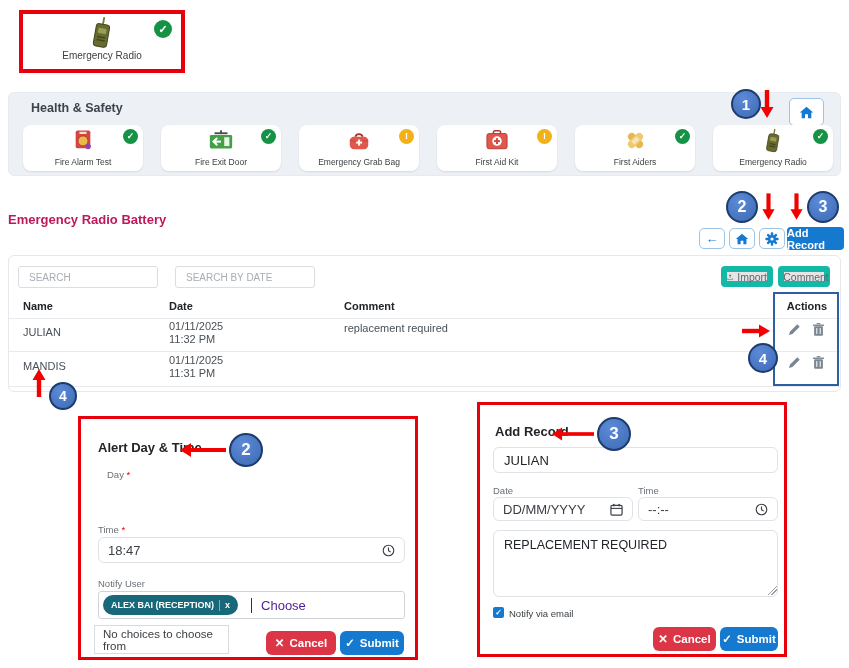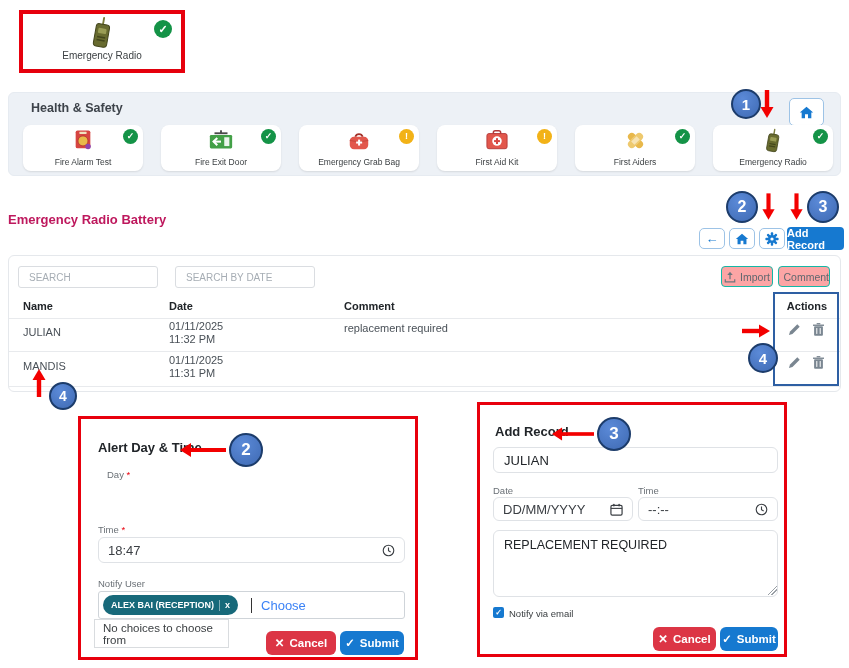--- a/index.html
+++ b/index.html
@@ -57,21 +57,21 @@
                cursor:pointer;}
   .add-record{left:787px;top:227px;width:57px;height:23px;font-size:11px;}
 
   
   .panel{left:8px;top:255px;width:833px;height:137px;background:#fff;border:1px solid #e5e8ec;
          border-radius:6px;box-sizing:border-box;}
   .search-input{position:absolute;height:22px;border:1px solid #dadde1;border-radius:3px;
                 font-size:10px;color:#444;padding:0 10px;box-sizing:border-box;outline:none;
                 font-family:"Liberation Sans",sans-serif;}
   .search-input::placeholder{color:#a6adb4;}
-  .io-btn{position:absolute;top:10px;width:52px;height:21px;background:#fca5a5;border:1px solid #14b8a6;
+  .io-btn{position:absolute;top:10px;width:52px;height:21px;background:#e5e5e5;border:6px solid #14b8a6;
           border-radius:4px;display:flex;align-items:center;justify-content:center;gap:4px;
           font-size:10.5px;color:#5f676e;cursor:pointer;box-sizing:border-box;}
   .th{position:absolute;font-size:11px;font-weight:bold;color:#212529;}
   .td{position:absolute;font-size:11px;color:#495057;}
   .divider{position:absolute;left:0;width:100%;border-top:1px solid #e8eaed;}
   .act-ic{position:absolute;cursor:pointer;}
   .blue-rect{left:773px;top:292px;width:66px;height:94px;border:2px solid #2e5fa3;z-index:20;
              box-sizing:border-box;}
 
   
@@ -87,21 +87,21 @@
   .fieldbox{position:absolute;border:1px solid #dfe2e6;border-radius:6px;background:#fff;
             display:flex;align-items:center;justify-content:space-between;padding:0 9px;
             font-size:13px;color:#3b3f44;box-sizing:border-box;cursor:text;}
   .selectbox{position:absolute;border:1px solid #cfd4d9;border-radius:3px;background:#fff;
              display:flex;align-items:center;padding:0 4px;box-sizing:border-box;cursor:text;}
   .chip{display:flex;align-items:center;height:20px;border-radius:10px;background:#17697a;
         color:#fff;font-size:9px;font-weight:bold;padding:0 8px;gap:5px;white-space:nowrap;}
   .chip-sep{width:1px;height:11px;background:rgba(255,255,255,.45);}
   .chip-x{cursor:pointer;font-size:9px;}
   .caret-bar{width:1px;height:15px;background:#333;margin-left:6px;}
-  .choose{font-size:13px;color:#3b82f6;margin-left:2px;}
+  .choose{font-size:13px;color:#4c1d95;margin-left:2px;}
   .dropdown{position:absolute;background:#fff;border:1px solid #d9dcdf;font-size:11.5px;color:#3c4043;
             display:flex;align-items:center;padding:0 8px;box-sizing:border-box;}
   .btn-danger{position:absolute;background:#dc3545;color:#fff;font-weight:bold;border-radius:6px;
               display:flex;align-items:center;justify-content:center;gap:5px;font-size:11.5px;cursor:pointer;}
   .btn-submit{position:absolute;background:#1679d0;color:#fff;font-weight:bold;border-radius:6px;
               display:flex;align-items:center;justify-content:center;gap:5px;font-size:11.5px;cursor:pointer;}
   .m-textarea{position:absolute;border:1px solid #dfe2e6;border-radius:6px;font-size:12.5px;
               color:#212529;padding:7px 10px;box-sizing:border-box;resize:none;outline:none;
               font-family:"Liberation Sans",sans-serif;}
   .resize-corner{position:absolute;width:9px;height:9px;
@@ -425,21 +425,21 @@
     <span class="m-label" style="left:17px;top:159px;">Notify User</span>
     <div class="selectbox" style="left:17px;top:172px;width:307px;height:28px;gap:7px;">
       <span class="chip">
         <span>ALEX BAI (RECEPTION)</span>
         <span class="chip-sep"></span>
         <span class="chip-x">x</span>
       </span>
       <span class="caret-bar"></span>
       <span class="choose">Choose</span>
     </div>
-    <div class="dropdown" style="left:13px;top:200px;width:135px;height:29px;align-items:center;">
+    <div class="dropdown" style="left:13px;top:206px;width:135px;height:29px;align-items:center;">
       <span>No choices to choose from</span>
     </div>
 
     <div class="btn-danger" style="left:185px;top:212px;width:70px;height:24px;">
       <span>✕</span>
       <span>Cancel</span>
     </div>
     <div class="btn-submit" style="left:259px;top:212px;width:64px;height:24px;">
       <span>✓</span>
       <span>Submit</span>

